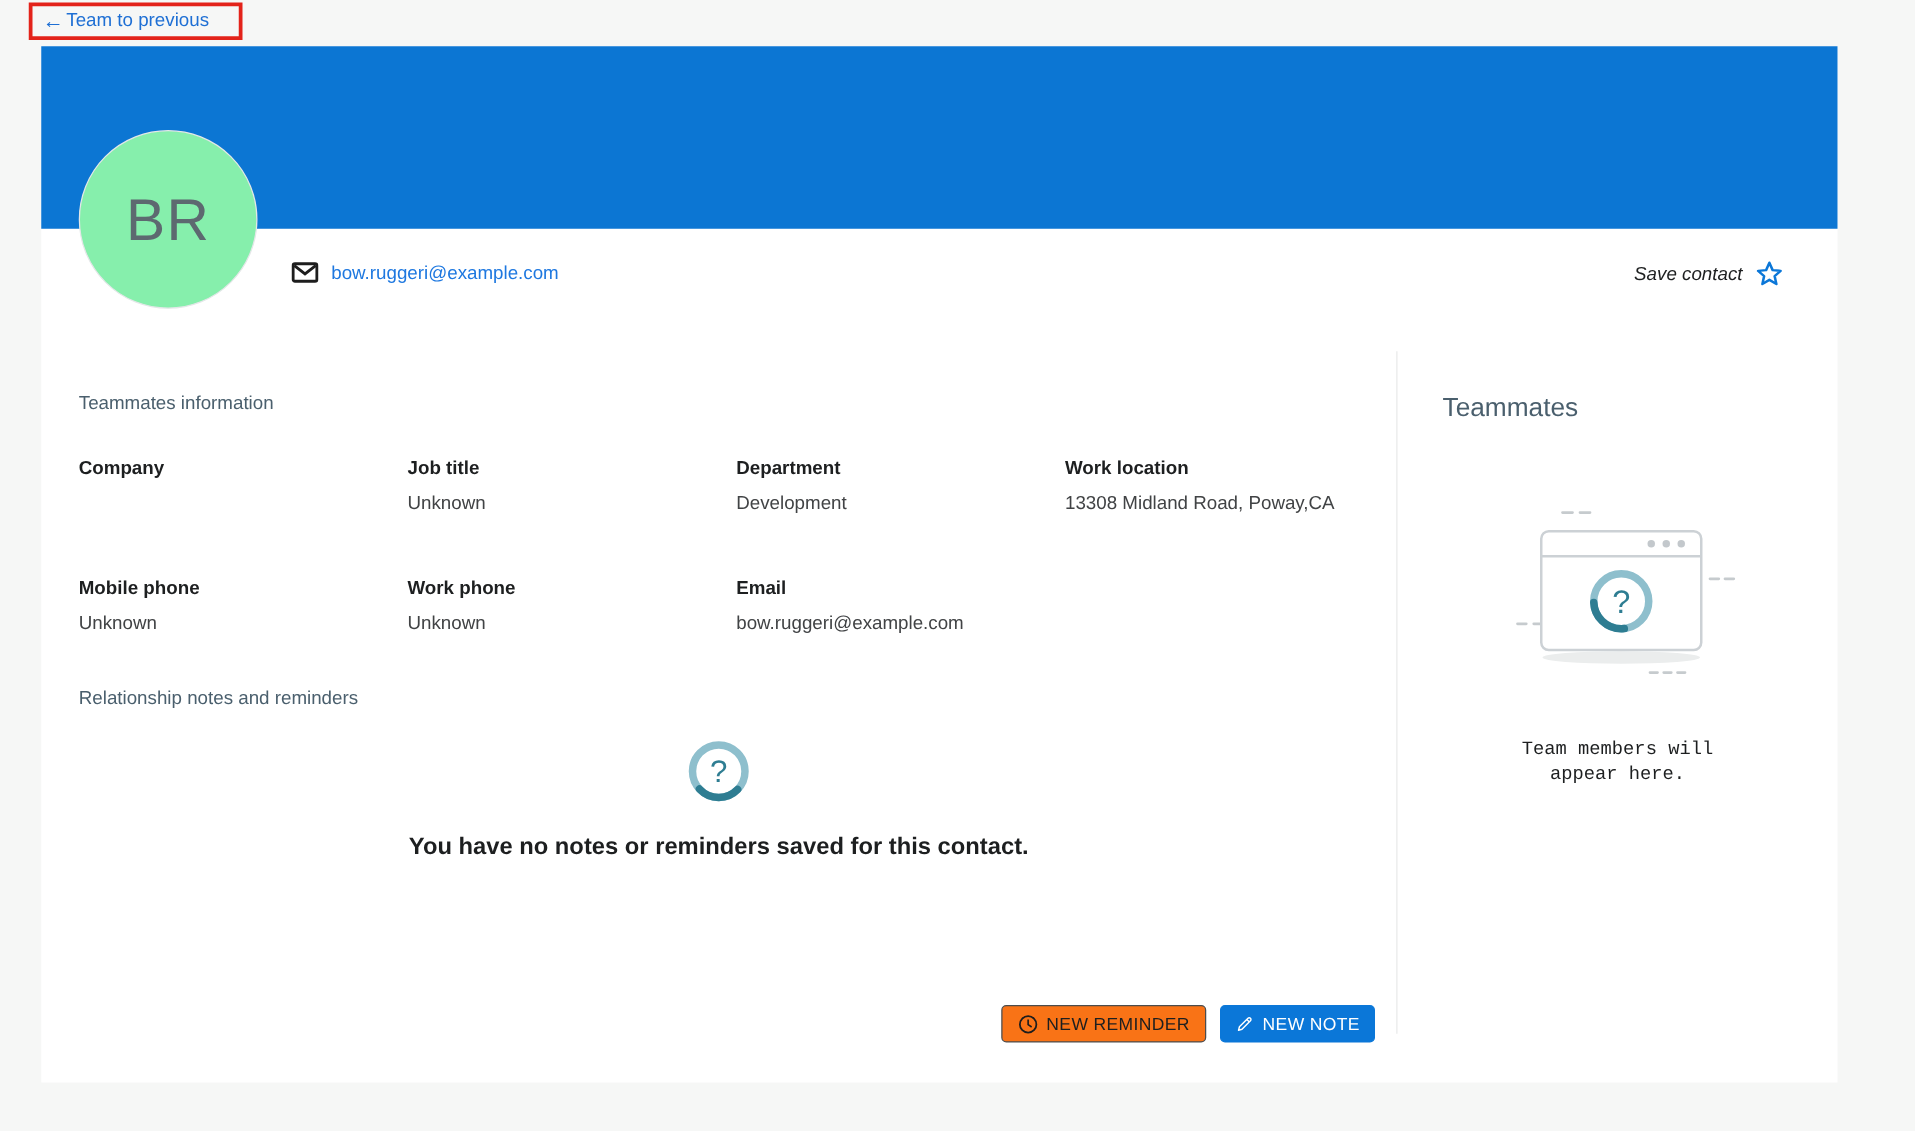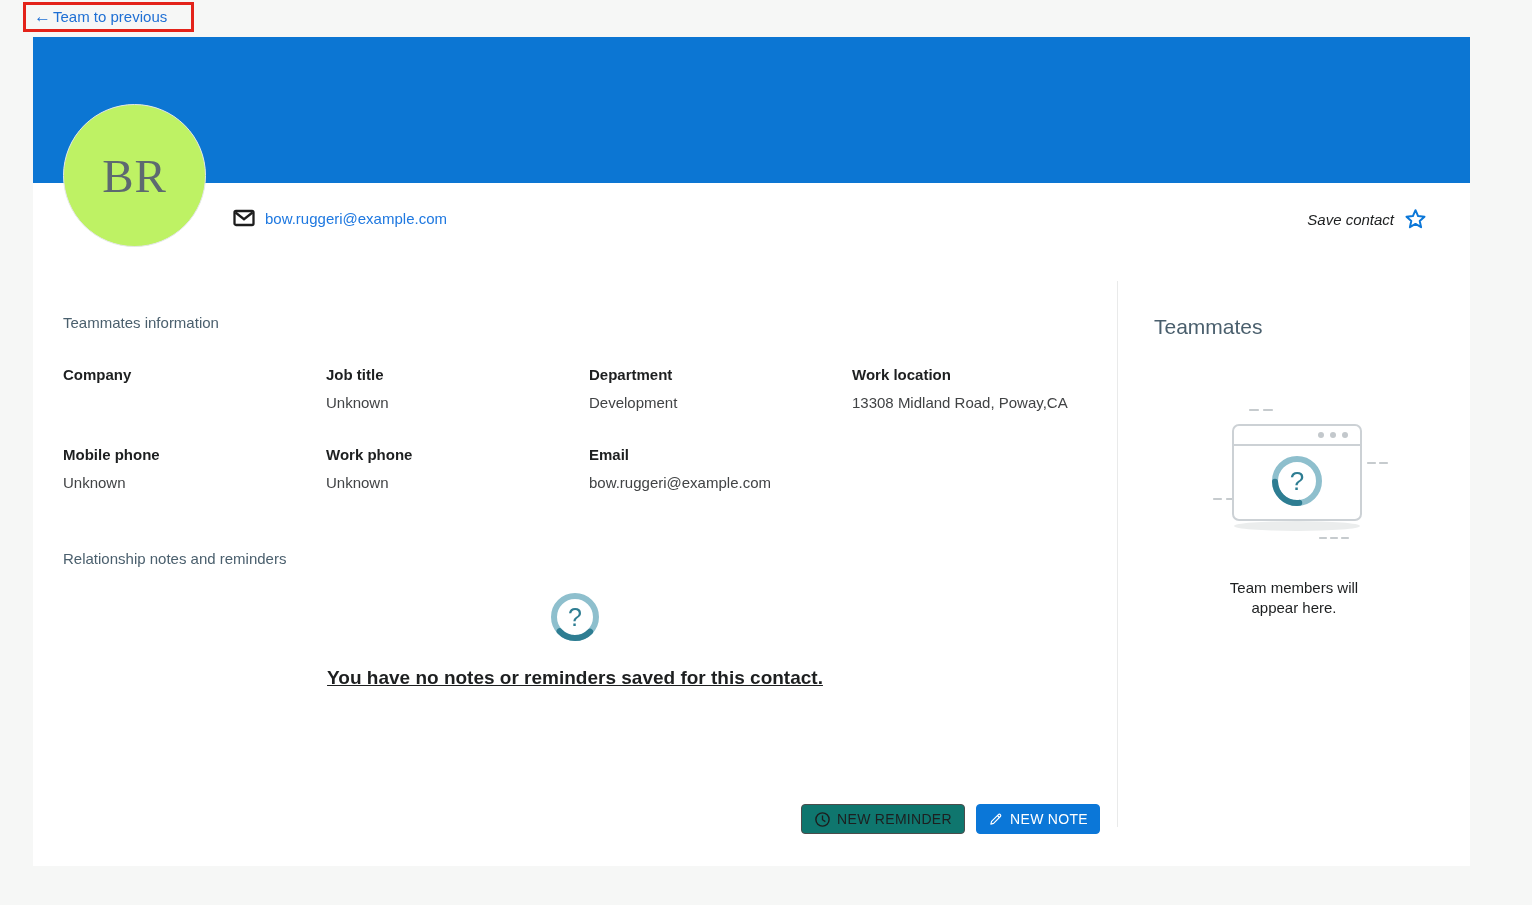--- a/index.html
+++ b/index.html
@@ -32,23 +32,23 @@
     width: 1437px; height: 829px;
     background: #ffffff;
   }
   .hero {
     position: absolute; left: 0; top: 0; right: 0; height: 146px;
     background: #0c76d3;
   }
   .avatar {
     position: absolute; left: 30px; top: 67px;
     width: 143px; height: 143px; border-radius: 50%;
-    background: #bef264; border: 1px solid #e4e7e8;
+    background: #86efac; border: 1px solid #e4e7e8;
     display: flex; align-items: center; justify-content: center;
-    font-size: 47px; color: #5d6970; letter-spacing: 1px; z-index: 2; font-family: Liberation Serif, serif;
+    font-size: 47px; color: #5d6970; letter-spacing: 1px; z-index: 2;
   }
   .contact-name {
     position: absolute; left: 191px; top: 92px;
     color: #ffffff; font-size: 29px; font-weight: 700;
   }
   .email-row {
     position: absolute; left: 200px; top: 172px;
     display: flex; align-items: center; gap: 10px;
   }
   .email-row a { color: #1e78e0; font-size: 15px; text-decoration: none; cursor: pointer; }
@@ -63,69 +63,69 @@
     position: absolute; left: 1084px; top: 244px;
     width: 1px; height: 546px; background: #e9eaea;
   }
   .section-title {
     font-size: 15px; color: #4a5f6d; font-weight: 400;
   }
   .info-title { position: absolute; left: 30px; top: 277px; }
   .info-grid {
     position: absolute; left: 30px; top: 329px;
     display: grid; grid-template-columns: repeat(4, 263px);
-    row-gap: 0;
+    row-gap: 16px;
   }
   .info-cell { height: 80px; }
   .info-label { font-size: 15px; font-weight: 700; color: #1d1f20; margin-bottom: 11px; }
   .info-value { font-size: 15px; color: #414345; }
 
   .notes-title { position: absolute; left: 30px; top: 513px; }
 
   .empty-state {
     position: absolute; left: 0; top: 553px; width: 1084px;
     display: flex; flex-direction: column; align-items: center;
   }
   .empty-state .q-icon { margin-bottom: 23px; }
-  .empty-title { font-size: 19px; font-weight: 700; color: #1d1f20; margin-bottom: 20px; text-decoration: underline; }
+  .empty-title { font-size: 19px; font-weight: 700; color: #1d1f20; margin-bottom: 20px; }
   .empty-subtitle { font-size: 15px; color: #5f6368; }
 
   .notes-actions {
     position: absolute; top: 767px; right: 370px;
     display: flex; gap: 11px;
   }
   .btn {
     height: 30px; border-radius: 4px; font-size: 14px;
     display: flex; align-items: center; justify-content: center; gap: 6px;
     letter-spacing: 0.3px; cursor: pointer;
     font-family: "Liberation Sans", sans-serif;
   }
   .btn-outline {
-    background: #0f766e; border: 1px solid #4c4c4c; color: #1d1f20;
+    background: #f97316; border: 1px solid #4c4c4c; color: #1d1f20;
     width: 164px;
   }
   .btn-primary {
     background: #0b77d8; border: 1px solid #0b77d8; color: #ffffff;
     width: 124px;
   }
 
   
   .teammates {
     position: absolute; left: 1085px; top: 244px; width: 352px; height: 546px;
   }
   .teammates-title {
     position: absolute; left: 36px; top: 34px;
     font-size: 21px; color: #4a5f6d;
   }
   .teammates-illustration { position: absolute; left: 57px; top: 114px; }
   .teammates-empty-text {
     position: absolute; left: 0; top: 297px; width: 100%;
     text-align: center; font-size: 15px; color: #1d1f20; line-height: 20px;
   }
-  .teammates-empty-text .inner { width: 170px; margin: 0 auto; }
+  .teammates-empty-text .inner { width: 170px; margin: 12px auto; font-family: Liberation Mono, monospace; }
 </style>
 </head>
 <body>
 
 <div class="page">
 
   <div class="annotation-box">
     <a class="back-link">
       <span class="arrow">←</span>
       <span>Team to previous</span>

